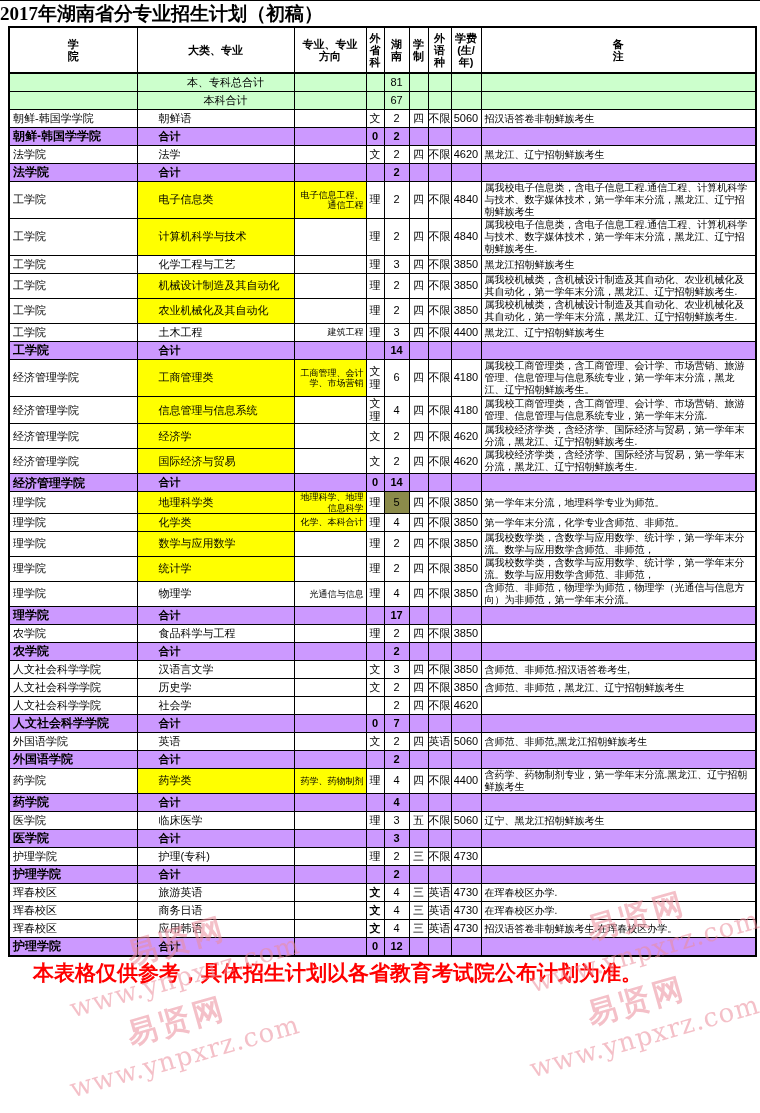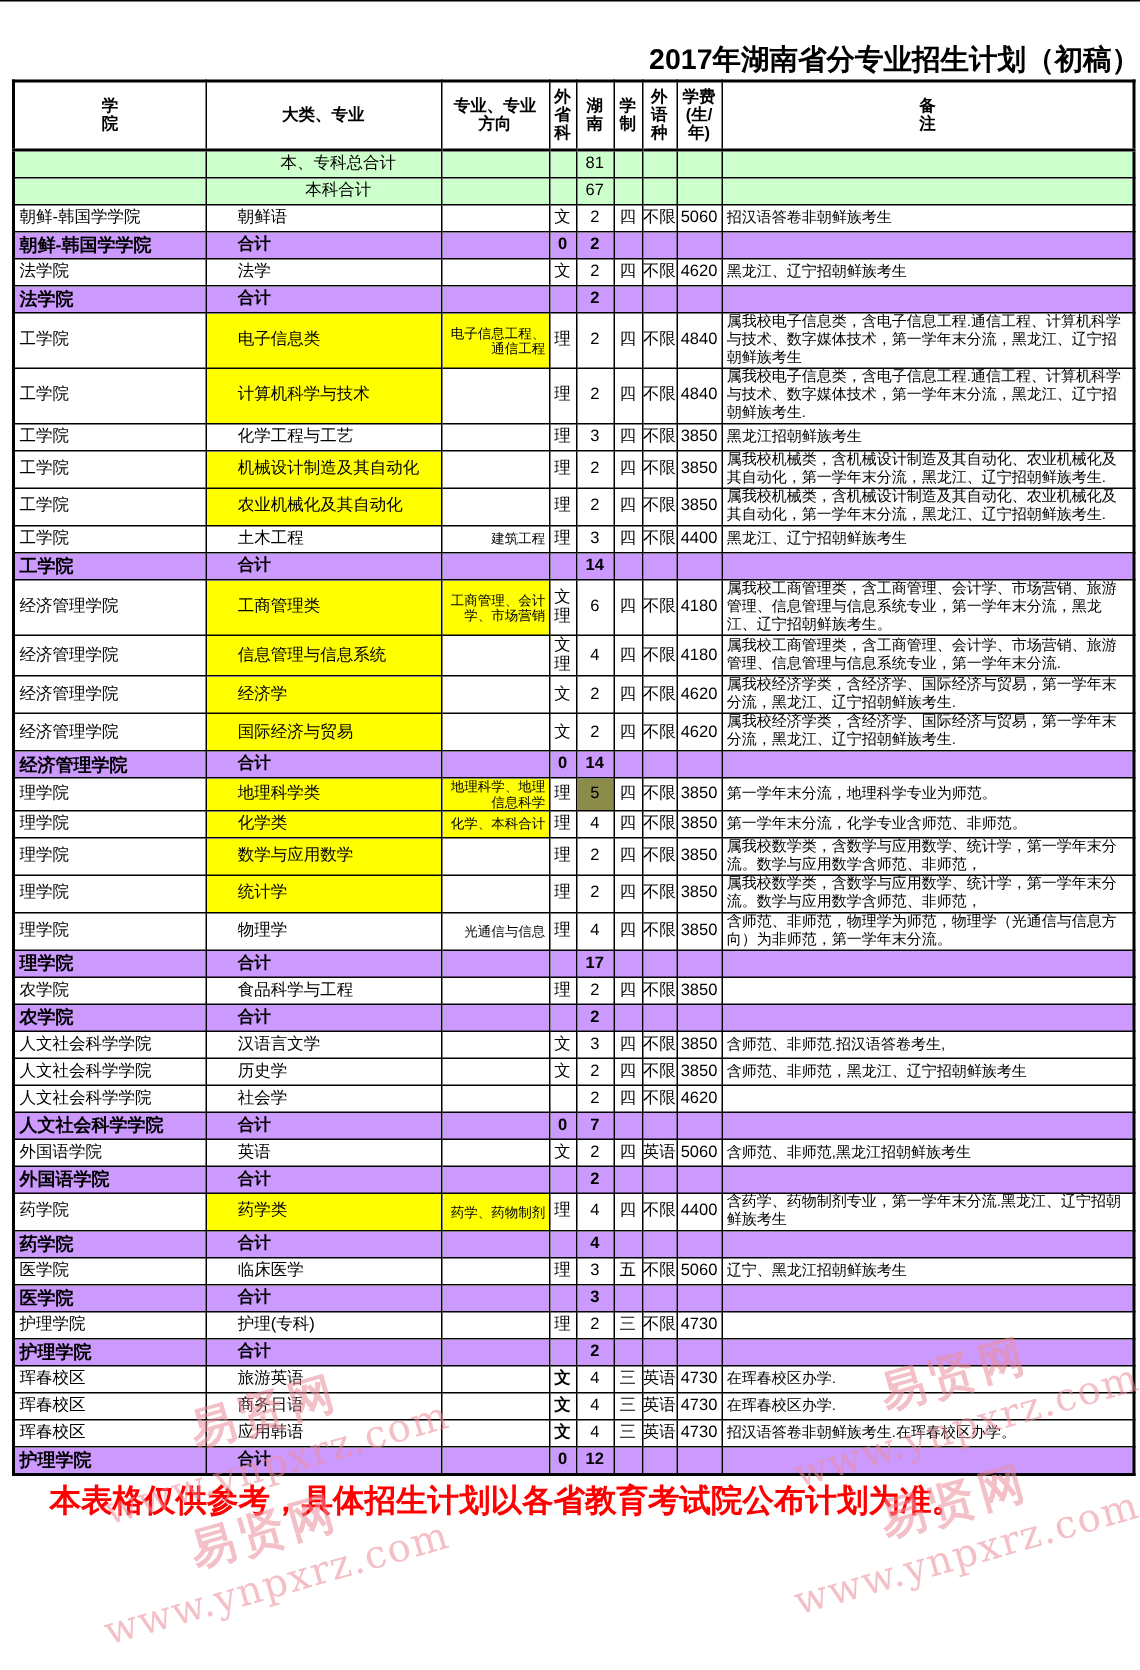--- a/index.html
+++ b/index.html
@@ -2,23 +2,22 @@
 <html><head>
 <meta charset="utf-8">
 <style>
   html,body{margin:0;padding:0;}
   body{
     width:760px;height:1113px;position:relative;background:#fff;
     font-family:"Liberation Sans",sans-serif;color:#000;overflow:hidden;
     border-top:1px solid #000;
   }
   .title{
-    text-align:right;font-weight:bold;font-size:19px;line-height:25px;
-    font-family:Liberation Sans, sans-serif;
-    margin-top:27px;
+    text-align:left;font-weight:bold;font-size:19px;line-height:25px;
+    font-family:Liberation Serif, serif;
   }
   table{
     border-collapse:collapse;table-layout:fixed;
     margin-left:8px;width:747px;border:2px solid #000;
   }
   col.c1{width:128px}col.c2{width:157px}col.c3{width:72px}
   col.c4{width:18px}col.c5{width:25px}col.c6{width:19px}
   col.c7{width:23px}col.c8{width:30px}col.c9{width:275px}
   th,td{border:1px solid #000;padding:0 1px;font-size:11px;line-height:1.2;
     overflow:hidden;vertical-align:middle;}

